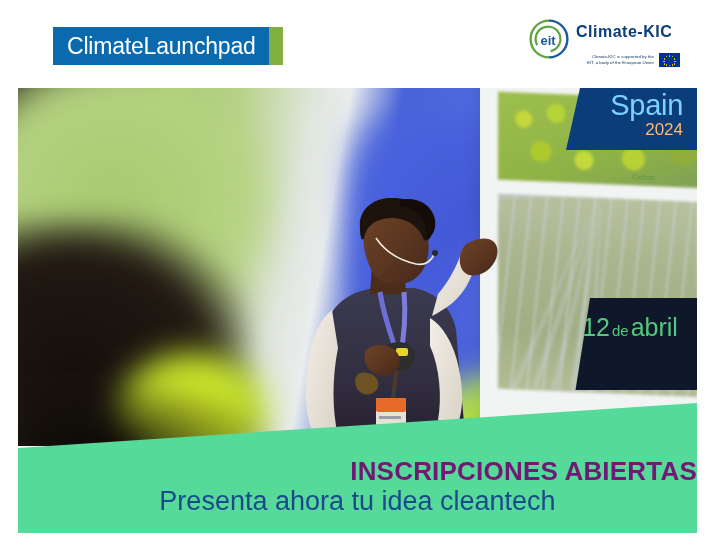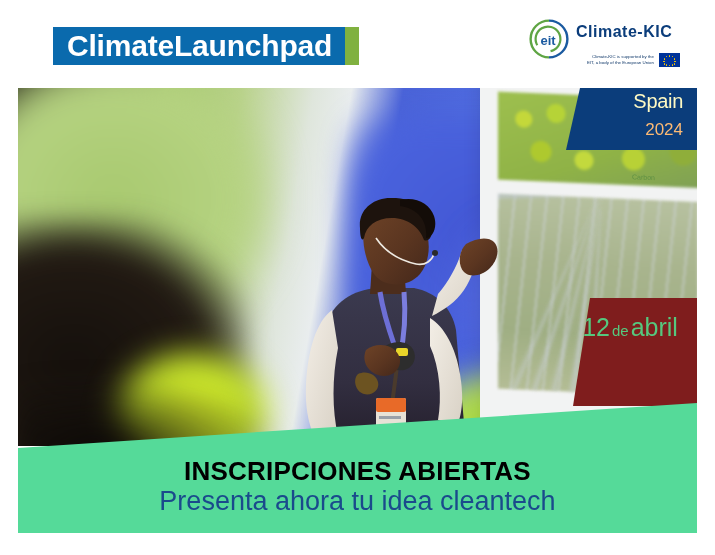--- a/index.html
+++ b/index.html
@@ -42,23 +42,23 @@
     align-items: stretch;
   }
   #clp-logo-box {
     background: #0a6aad;
     display: flex;
     align-items: center;
     padding: 0 13px 0 14px;
   }
   #clp-logo-text {
     color: #ffffff;
-    font-size: 30px;
+    font-size: 23px;
     letter-spacing: -0.2px;
-    font-weight: 700;
+    font-weight: 400;
     white-space: nowrap;
     line-height: 1;
   }
   #clp-logo-accent {
     width: 14px;
     background: #80b140;
   }
 
   
   #eit-logo {
@@ -266,44 +266,44 @@
     top: 88px;
     width: 131px;
     height: 62px;
     background: #0b3d7b;
     clip-path: polygon(14px 0, 131px 0, 131px 62px, 0 62px);
   }
   #spain-title {
     position: absolute;
     right: 14px;
     top: 2px;
-    color: #fef9c3;
-    font-size: 20px;
+    color: #7dd3fc;
+    font-size: 29px;
     font-weight: 400;
     letter-spacing: -0.3px;
     line-height: 1.1;
   }
   #spain-year {
     position: absolute;
     right: 14px;
     top: 33px;
     color: #fdba74;
     font-size: 17px;
     font-weight: 400;
     line-height: 1.1;
   }
 
   
   #date-banner {
     position: absolute;
     left: 573px;
     top: 298px;
     width: 124px;
-    height: 108px;
-    background: #7f1d1d;
+    height: 92px;
+    background: #0f172a;
     clip-path: polygon(17px 0, 124px 0, 124px 108px, 0 108px);
   }
   #date-line {
     position: absolute;
     left: 0; right: 10px;
     top: 15px;
     text-align: center;
     white-space: nowrap;
     color: #56c87e;
   }
@@ -328,22 +328,22 @@
     top: 396px;
     width: 679px;
     height: 137px;
     background: #55da99;
     clip-path: polygon(0 52px, 679px 7px, 679px 137px, 0 137px);
   }
   #band-headline {
     position: absolute;
     left: 0; right: 0;
     top: 62px;
-    text-align: center;
-    color: #000000;
+    text-align: right;
+    color: #701a75;
     font-size: 26px;
     font-weight: 700;
     letter-spacing: 0.2px;
     line-height: 1;
   }
   #band-subline {
     position: absolute;
     left: 0; right: 0;
     top: 92px;
     text-align: center;

